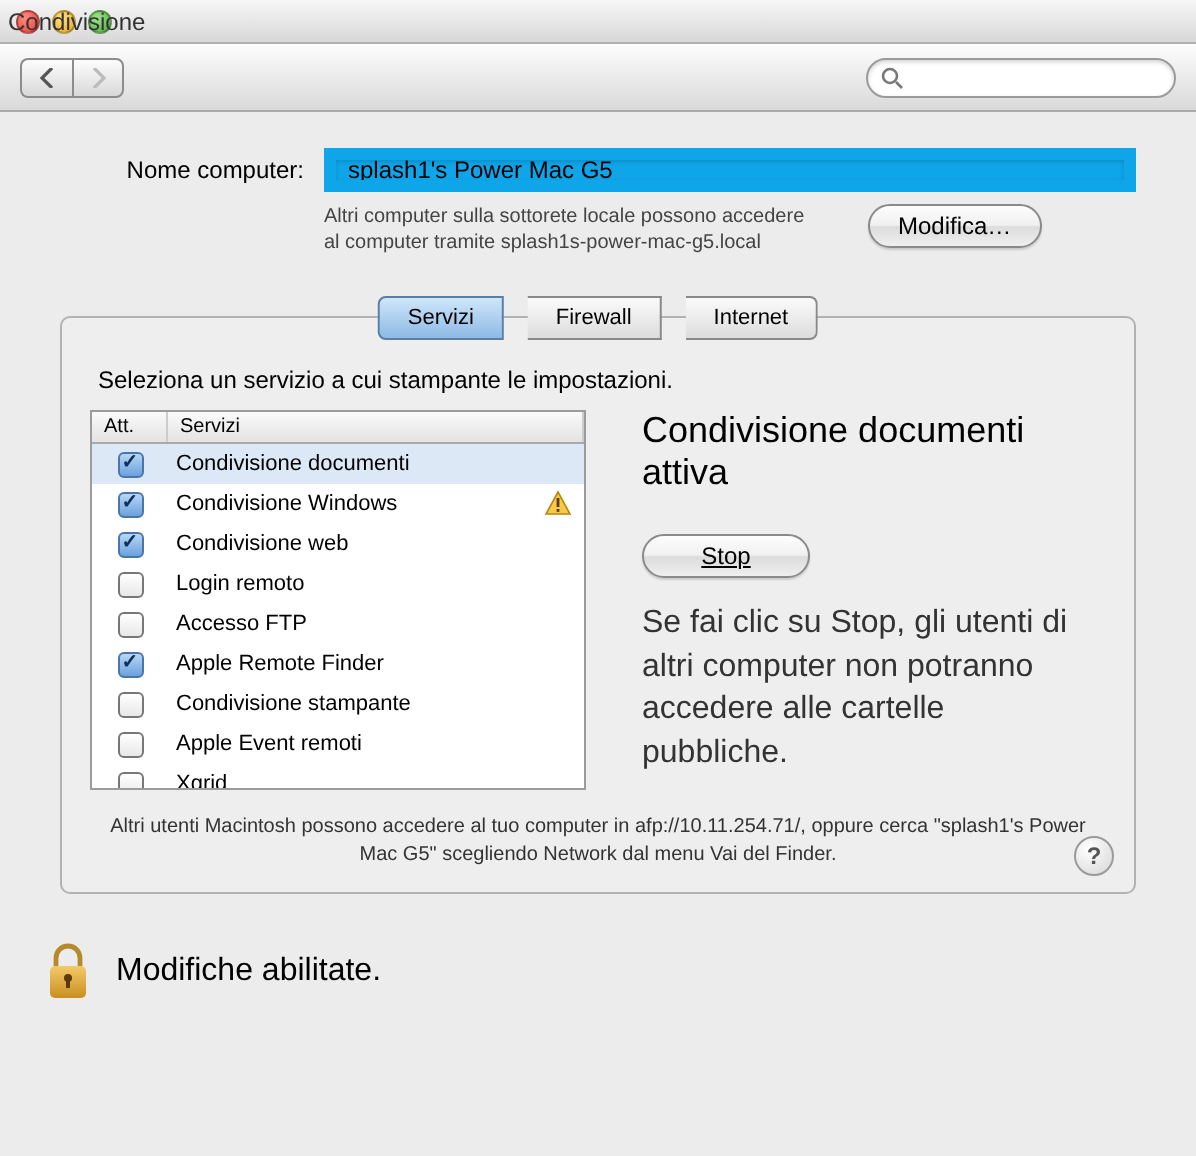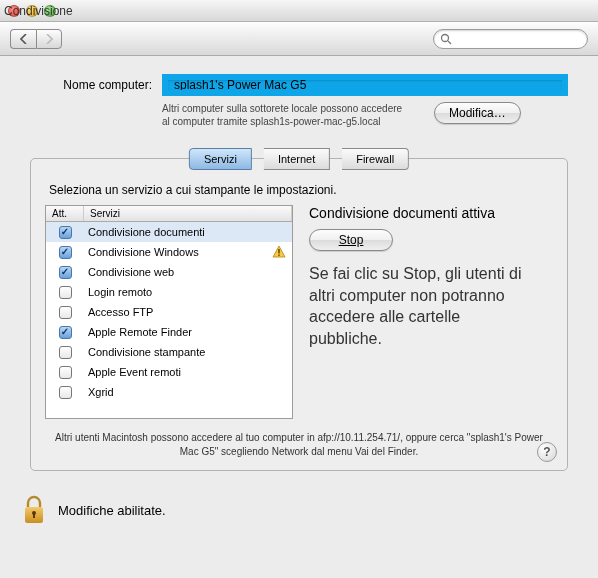--- a/index.html
+++ b/index.html
@@ -118,48 +118,48 @@
   display: flex; align-items: center;
 }
 .segtab + .segtab { border-left: none; }
 .segtab:first-child { border-radius: 4px 0 0 4px; }
 .segtab:last-child { border-radius: 0 4px 4px 0; }
 .segtab.active {
   background: linear-gradient(#cfe6fb, #8db9e4);
   border-color: #5a7fa5;
 }
 .instr { font-size: 12px; margin: 0 0 8px 4px; }
-.cols { display: flex; gap: 16px; }
+.cols { display: flex; gap: 28px; }
 .tablewrap {
   width: 248px;
   border: 1px solid #9c9c9c;
   background: #fff;
 }
 .thead { display: flex; background: linear-gradient(#fafafa,#e3e3e3); border-bottom: 1px solid #aaa; }
 .th { font-size: 10px; padding: 2px 6px; border-right: 1px solid #ccc; }
 .th.c1 { width: 38px; }
 .th.c2 { flex: 1; }
-.tbody { height: 196px; overflow: hidden; }
+.tbody { height: 172px; overflow: hidden; }
 .trow { display: flex; align-items: center; height: 20px; }
 .trow.sel { background: #dce8f6; }
 .cell1 { width: 38px; display: flex; justify-content: center; }
 .cell2 { flex: 1; font-size: 11px; padding-left: 4px; display: flex; align-items: center; gap: 4px; }
 .chk {
   width: 13px; height: 13px;
   border: 1px solid #777;
   border-radius: 3px;
   background: linear-gradient(#fff,#e8e8e8);
   display: flex; align-items: center; justify-content: center;
 }
 .chk.on { background: linear-gradient(#b8d6f6,#6aa2dd); border-color: #4b77a8; }
 .chk.on::after { content: "✓"; font-size: 10px; color: #10305a; font-weight: bold; line-height: 1; }
 .warn { margin-left: auto; margin-right: 6px; }
 .warn svg { width: 14px; height: 14px; display: block; }
 .rightpane { flex: 1; }
-.svc-title { font-size: 14px; font-weight: normal; margin-bottom: 8px; }
+.svc-title { font-size: 18px; font-weight: normal; margin-bottom: 20px; }
 .svc-desc { font-size: 16px; color: #333; line-height: 1.35; max-width: 220px; }
 .footnote { font-size: 10px; color: #333; line-height: 1.35; margin-top: 12px; text-align: center; }
 .helpbtn {
   position: absolute;
   right: 10px;
   bottom: 8px;
   width: 20px; height: 20px;
   border-radius: 50%;
   background: radial-gradient(circle at 35% 30%, #fff, #d6d6d6);
   border: 1px solid #9a9a9a;
@@ -211,22 +211,22 @@
   </div>
   <div class="row" style="align-items:flex-start; margin-top:6px;">
     <div style="width:122px;"></div>
     <div class="hint" style="max-width:250px;">Altri computer sulla sottorete locale possono accedere al computer tramite splash1s-power-mac-g5.local</div>
     <div class="aquabtn" style="margin-left:12px;">Modifica…</div>
   </div>
 
   <div class="groupbox">
     <div class="segtabs">
       <div class="segtab active">Servizi</div>
+      <div class="segtab">Firewall</div>
       <div class="segtab">Internet</div>
-      <div class="segtab">Firewall</div>
     </div>
 
     <div class="instr">Seleziona un servizio a cui stampante le impostazioni.</div>
 
     <div class="cols">
       <div class="tablewrap">
         <div class="thead">
           <div class="th c1">Att.</div>
           <div class="th c2">Servizi</div>
         </div>
@@ -312,16 +312,16 @@
       <rect x="5" y="14" width="18" height="16" rx="2.5" fill="url(#lg)"></rect>
       <defs>
           <linearGradient id="lg" x1="0" y1="0" x2="0" y2="1">
         <stop offset="0" stop-color="#f3c96a"></stop>
             <stop offset="1" stop-color="#c98f20"></stop>
       </linearGradient>
         </defs>
       <circle cx="14" cy="20" r="2" fill="#5b3a00"></circle>
       <rect x="13" y="20" width="2" height="5" fill="#5b3a00"></rect>
     </svg>
-    <div style="font-size:13px;">Modifiche abilitate.</div>
+    <div style="font-size:16px;">Modifiche abilitate.</div>
   </div>
 
 </div>
 
 </body></html>

